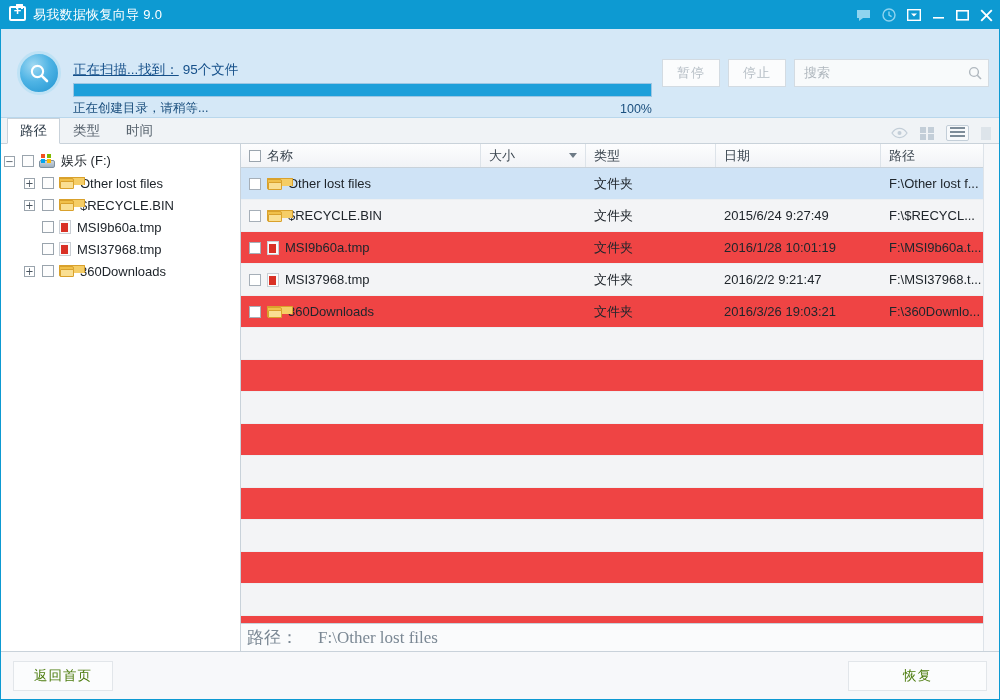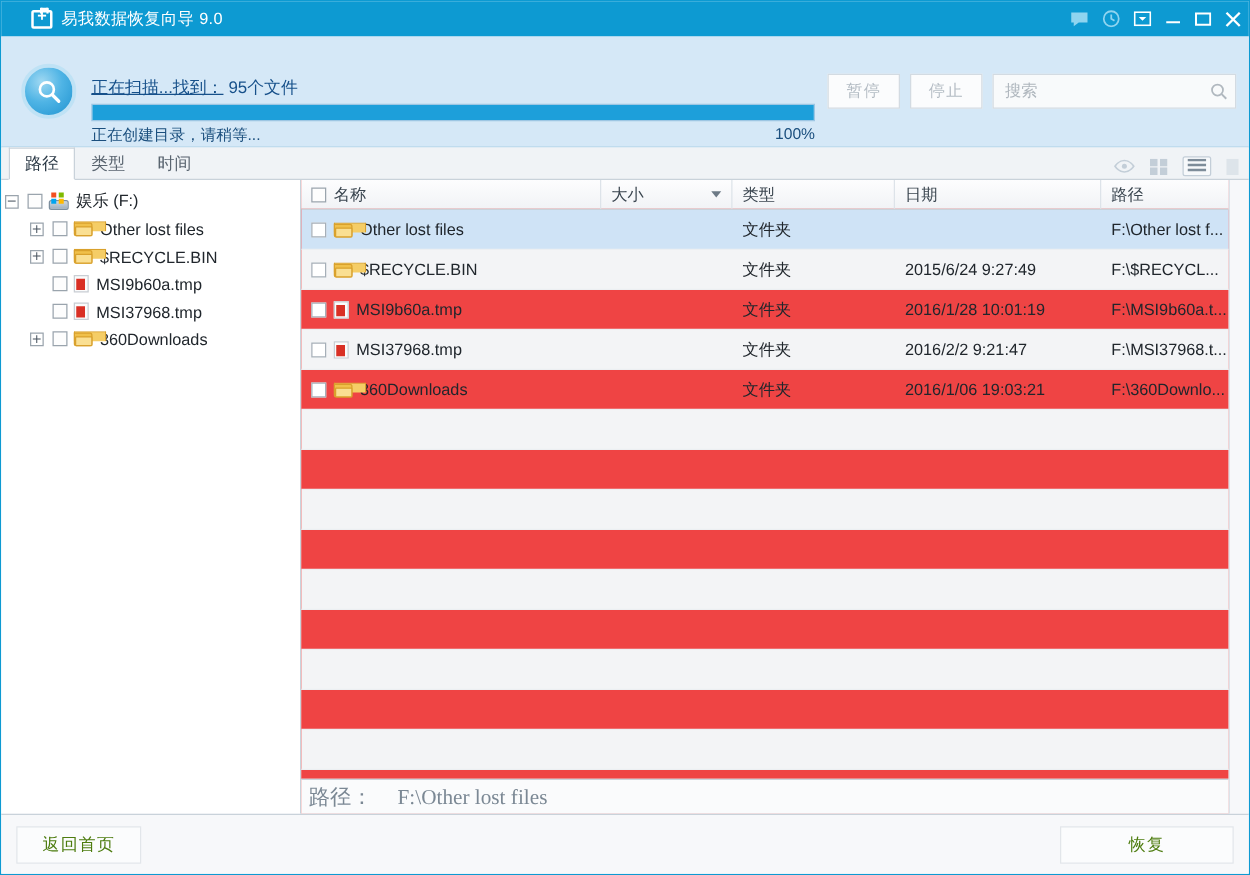--- a/index.html
+++ b/index.html
@@ -16,21 +16,21 @@
     display: flex; flex-direction: column;
     border: 1px solid #0d9ad2;
   }
 
   
   .titlebar {
     height: 28px; background: #0d9ad2;
     display: flex; align-items: center;
     flex: 0 0 28px; position: relative;
   }
-  .title-left { display: flex; align-items: center; padding-left: 24px; gap: 7px; }
+  .title-left { display: flex; align-items: flex-start; padding-left: 8px; gap: 7px; }
   .app-icon {
     width: 17px; height: 15px; border: 2px solid #ffffff; border-radius: 2px;
     position: relative;
   }
   .app-icon::before {
     content: ""; position: absolute; left: 5px; top: -4px;
     width: 3px; height: 3px; border: 2px solid #ffffff; border-bottom: none;
     border-radius: 1px 1px 0 0;
   }
   .app-icon::after {
@@ -65,21 +65,21 @@
     font-size: 13.5px; color: #16508a; margin-bottom: 4px;
     display: flex; align-items: baseline; margin-top: 32px;
   }
   .scan-status .mainmsg { text-decoration: underline; color: #16508a; }
   .scan-status .found { margin-left: 4px; color: #16508a; }
   .progress-track {
     height: 14px; background: #ffffff; border: 1px solid #9dc6e3; position: relative;
   }
   .progress-fill { height: 100%; background: #1d9fda; width: 100%; }
   .scan-sub {
-    display: flex; justify-content: space-between; align-items: flex-start;
+    display: flex; justify-content: space-between; align-items: center;
     font-size: 12.5px; color: #1b4f7e; margin-top: 3px;
   }
   .scan-right { display: flex; align-items: center; gap: 8px; flex: 0 0 auto; border-radius: 14px; }
   .btn {
     font-size: 13px; border: 1px solid #d3dbe2; background: #fbfcfd;
     color: #b4bcc4; text-align: center; letter-spacing: 1px;
   }
   .btn-pause, .btn-stop { width: 58px; height: 28px; line-height: 26px; }
   .search-box {
     width: 195px; height: 28px; background: #f8fafb; border: 1px solid #d3dbe2;
@@ -537,21 +537,21 @@
               <span class="folder">
                   <span class="tab"></span>
                   <span class="back"></span>
                   <span class="front"></span>
                 </span>
             </span>
             <span>360Downloads</span>
           </div>
           <div class="cell w-size"></div>
           <div class="cell w-type">文件夹</div>
-          <div class="cell w-date">2016/1/06 19:03:21</div>
+          <div class="cell w-date">2016/3/26 19:03:21</div>
           <div class="cell w-path">F:\360Downlo...</div>
         </div>
 
         <div class="row alt"></div>
         <div class="row"></div>
         <div class="row alt"></div>
         <div class="row"></div>
         <div class="row alt"></div>
         <div class="row"></div>
         <div class="row alt"></div>

